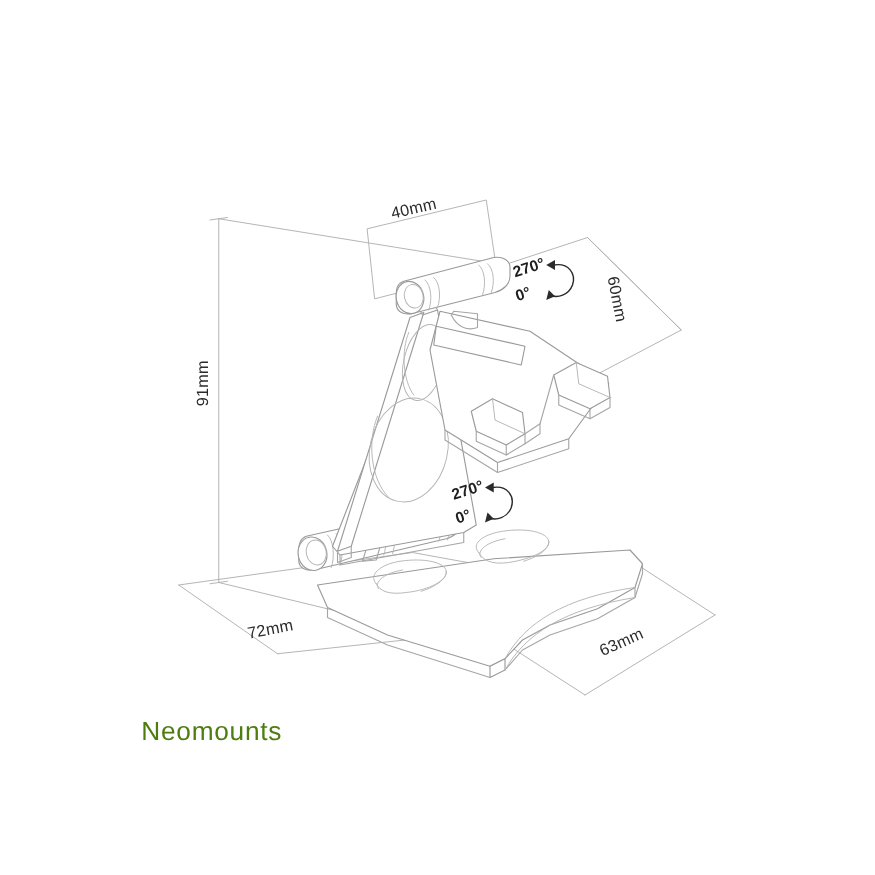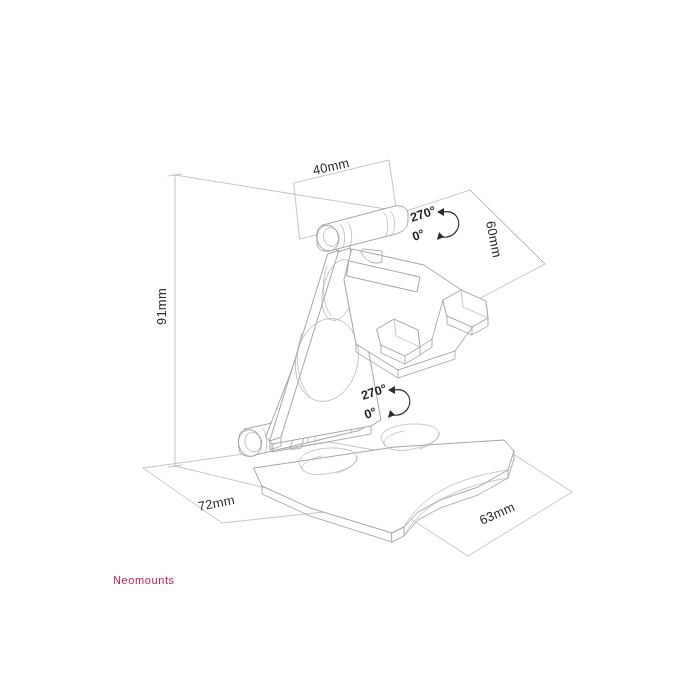--- a/index.html
+++ b/index.html
@@ -74,23 +74,23 @@
   }
   .arrow-head {
     fill: #2b2b2b;
     stroke: none;
   }
   .brand {
     position: absolute;
     left: 113px;
     top: 574px;
     font-family: "Liberation Sans", sans-serif;
-    font-size: 11px;
+    font-size: 21px;
     letter-spacing: 0.6px;
-    color: #be185d;
+    color: #4d7c0f;
     white-space: nowrap;
   }
 </style>
 </head>
 <body>
 
 <div id="drawing-root">
 
 <svg id="technical-drawing" viewBox="0 0 700 700" xmlns="http://www.w3.org/2000/svg">
 

